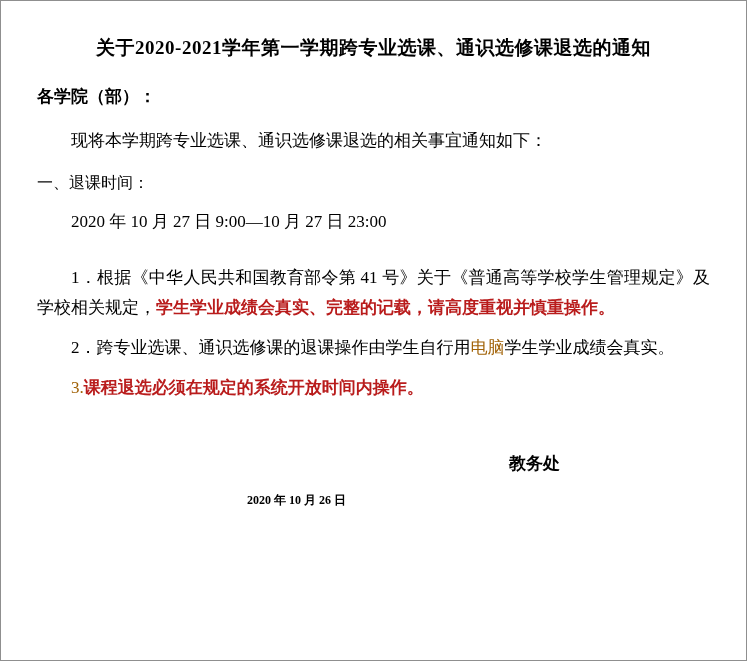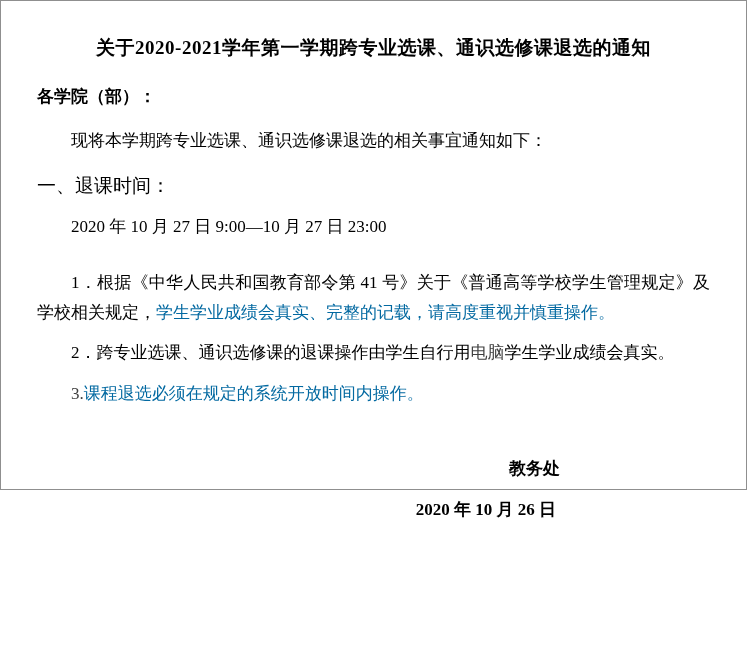--- a/index.html
+++ b/index.html
@@ -10,21 +10,21 @@
     width: 747px;
     height: 661px;
     background: #ffffff;
     font-family: "Liberation Serif", "DejaVu Serif", serif;
     color: #000000;
     overflow: hidden;
   }
   .page {
     position: relative;
     width: 747px;
-    height: 490px;
+    height: 661px;
     box-sizing: border-box;
     border: 1px solid #8f8f8f;
     background: #ffffff;
   }
   .inner {
     padding: 26px 36px 10px 36px;
   }
   .doc-title {
     text-align: center;
     font-size: 19px;
@@ -43,67 +43,68 @@
     font-size: 17px;
     line-height: 1.75;
     margin: 0 0 12px 0;
     text-align: justify;
   }
   .indent2 {
     text-indent: 2em;
     font-family: Liberation Mono, monospace;
   }
   .section-head {
-    font-size: 19px;
+    font-size: 16px;
     line-height: 1.75;
     margin: 0 0 10px 0;
   }
   .sub-item {
     font-size: 17px;
     line-height: 1.78;
     margin: 0 0 10px 0;
     text-indent: 2em;
     text-align: justify;
   }
   .time-line {
     font-size: 17px;
     line-height: 1.75;
     margin: 0 0 26px 0;
     text-indent: 2em;
   }
   .hl {
-    color: #0369a1;
-    font-weight: normal;
+    color: #b91c1c;
+    font-weight: bold;
   }
   .hl-normal {
-    color: #404040;
+    color: #a16207;
   }
   .contact {
     font-size: 17px;
     font-weight: bold;
     margin: 44px 0 0 0;
     line-height: 1.6;
   }
   .sign-block {
     margin-top: 46px;
     text-align: right;
     padding-right: 150px;
   }
   .sign-dept {
     font-size: 17px;
     font-weight: bold;
     line-height: 1.6;
     margin: 0 0 14px 0;
   }
   .sign-date {
-    font-size: 17px;
+    font-size: 12px;
     font-weight: bold;
     line-height: 1.6;
     margin: 0;
     padding-right: 4px;
+    text-align: center;
   }
 </style>
 </head>
 <body>
 
 <div class="page">
   <div class="inner">
 
     <div class="doc-title">关于2020-2021学年第一学期跨专业选课、通识选修课退选的通知</div>
 

